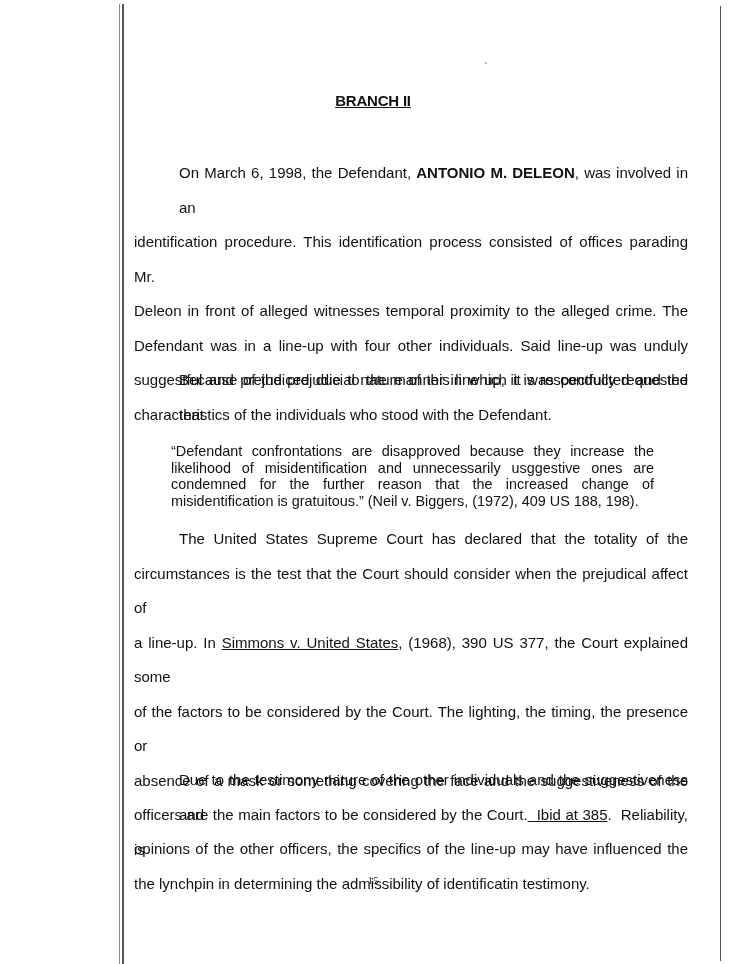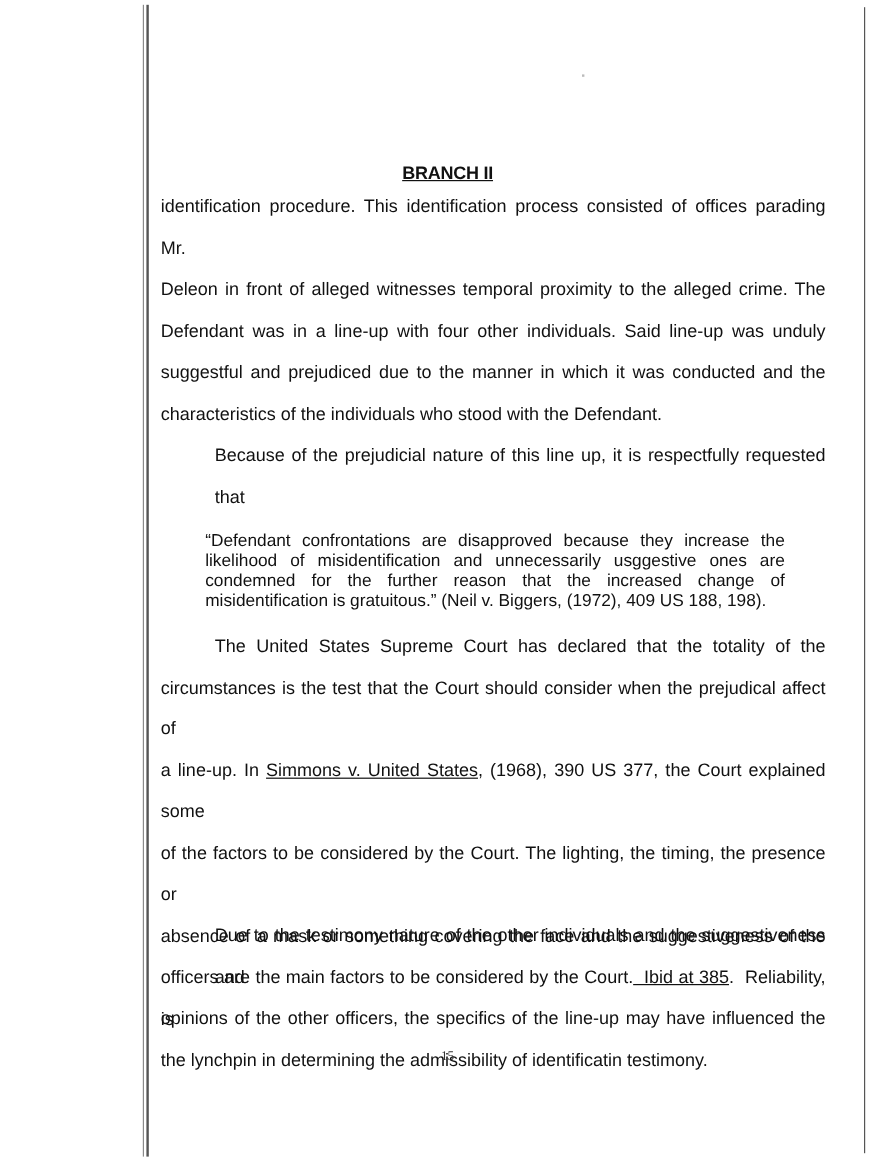--- a/index.html
+++ b/index.html
@@ -2,21 +2,21 @@
 <html><head>
   <meta charset="utf-8">
   <style>
     html, body { margin: 0; padding: 0; background: #ffffff; }
     body { width: 746px; height: 964px; position: relative; overflow: hidden; font-family: "Liberation Sans", sans-serif; color: #111; }
     .rule { position: absolute; background: #7a7a7a; }
     .rule-l1 { left: 119px; top: 4px; width: 1px; height: 960px; background: #8a8a8a; }
     .rule-l2 { left: 122px; top: 4px; width: 2px; height: 960px; background: #555; }
     .rule-r  { left: 720px; top: 6px; width: 1px; height: 955px; background: #555; }
     .speck { position: absolute; left: 485px; top: 62px; width: 2px; height: 2px; background: #bbb; }
-    .heading { position: absolute; left: 0; width: 746px; top: 92px; text-align: center; margin-top: 44px; }
+    .heading { position: absolute; left: 0; width: 746px; top: 92px; text-align: center; }
     .heading span { font-weight: bold; font-size: 15px; text-decoration: underline; letter-spacing: -0.2px; }
     .body-text { position: absolute; left: 134px; width: 554px; font-size: 15px; line-height: 34.5px; text-align: justify; }
     .p1 { top: 156px; }
     .p2 { top: 363px; }
     .quote { position: absolute; left: 171px; width: 483px; top: 443px; font-size: 14.4px; line-height: 16.5px; text-align: justify; }
     .p3 { top: 522px; }
     .p4 { top: 763px; }
     .line { display: block; text-align: justify; text-align-last: justify; }
     .last { text-align-last: left; }
     .u { text-decoration: underline; }
@@ -29,20 +29,21 @@
 <div class="rule rule-l1"></div>
 <div class="rule rule-l2"></div>
 <div class="rule rule-r"></div>
 <div class="speck"></div>
 
 <div class="heading">
   <span>BRANCH II</span>
 </div>
 
 <div class="body-text p1">
+  <span class="line" style="padding-left:45px"><span>On March 6, 1998, the Defendant, </span><b>ANTONIO M. DELEON</b><span>, was involved in an</span></span>
   <span class="line">identification procedure.  This identification process consisted of offices parading Mr.</span>
   <span class="line">Deleon in front of alleged witnesses temporal proximity to the alleged crime.  The</span>
   <span class="line">Defendant was in a line-up with four other individuals.  Said line-up was unduly</span>
   <span class="line">suggestful and prejudiced due to the manner in which it was conducted and the</span>
   <span class="line last">characteristics of the individuals who stood with the Defendant.</span>
 </div>
 
 <div class="body-text p2">
   <span class="line" style="padding-left:45px">Because of the prejudicial nature of this line up, it is respectfully requested that</span>
 </div>

